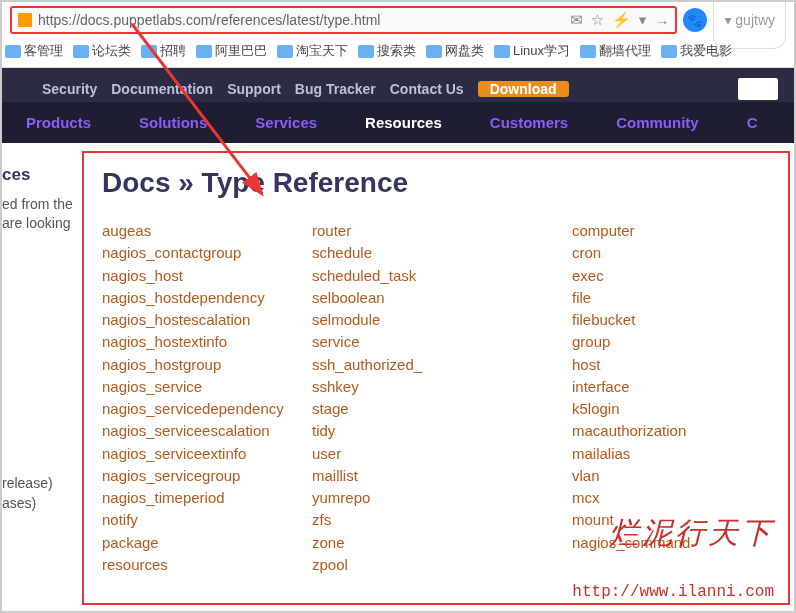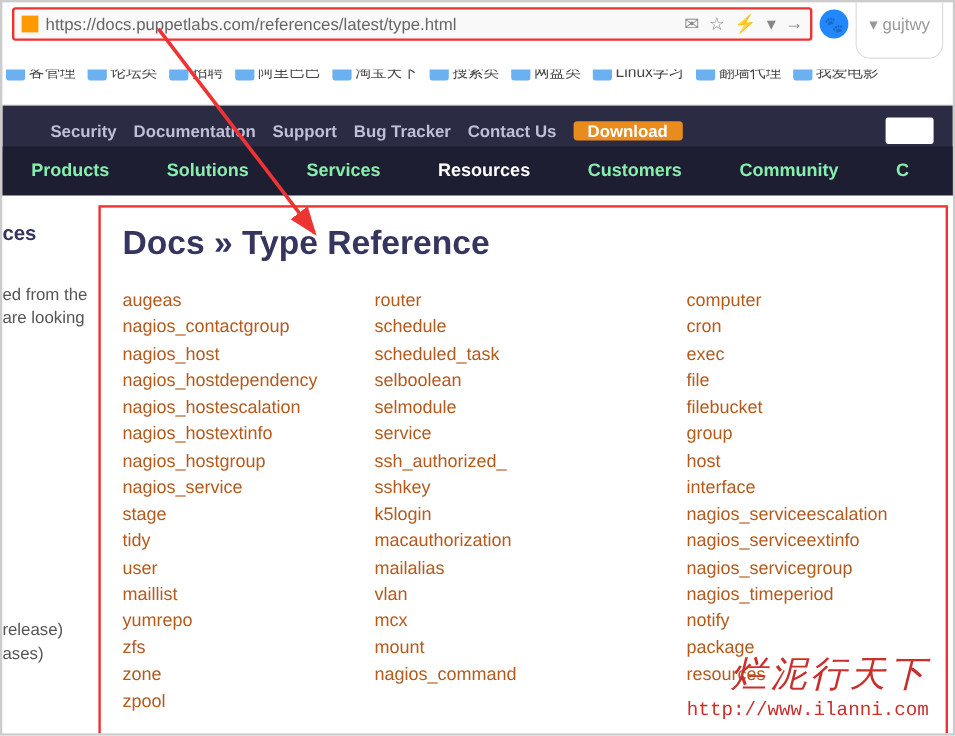--- a/index.html
+++ b/index.html
@@ -6,49 +6,49 @@
   body { font-family: Arial, sans-serif; font-size: 14px; background: #fff; width: 796px; height: 613px; overflow: hidden; position: relative; border: 2px solid #ccc; }
   
   .url-bar { display: flex; align-items: center; padding: 4px 8px; gap: 6px; height: 36px; }
   .url-input-wrap { flex: 1; display: flex; align-items: center; border: 2px solid #e33; border-radius: 3px; padding: 3px 6px; background: #f9f9f9; }
   .url-icon { width: 14px; height: 14px; background: #f90; margin-right: 6px; flex-shrink:0; }
   .url-text { flex: 1; color: #666; font-size: 14px; }
   .url-right-icons { display: flex; gap: 8px; color: #888; font-size: 15px; }
   .paw-badge { width: 24px; height: 24px; border-radius: 12px; background: #28f; color:#fff; display:flex; align-items:center; justify-content:center; font-size:13px; }
   .user-btn { color:#999; font-size:14px; border:1px solid #ddd; border-radius:12px; padding:20px 10px; }
 
-  .bookmarks { display:flex; align-items:flex-end; gap:4px; padding:4px 0 18px 0; height:30px; overflow:hidden; border-bottom:1px solid #ddd;margin-top:20px; }
+  .bookmarks { display:flex; align-items:flex-start; gap:4px; padding:4px 0 18px 0; height:30px; overflow:hidden; border-bottom:1px solid #ddd; }
   .bm-item { display:flex; align-items:center; gap:3px; color:#444; font-size:13px; cursor:pointer; white-space:nowrap; padding:0 3px;}
   .bm-folder { width:16px; height:13px; background:#6bb0f0; border-radius:2px; flex-shrink:0; }
 
   .header-band { background:#2b2b43; color:#ccc; }
   .topnav { display:flex; align-items:center; padding: 10px 16px 2px 40px; gap: 14px; font-size:14px; font-weight:bold;border-radius:17px; }
   .topnav .tn-link { color:#bfbfd6; cursor:pointer; }
   .download-btn { background:#e88c1e; color:#fff; padding:0 12px; border-radius:3px; font-weight:bold; cursor:pointer; font-size:14px; }
   .topnav .spacer { flex:1; }
   .search-box { width:40px; height:22px; background:#fff; border-radius:2px; }
 
   .mainnav { display:flex; background:#1e1e33; color:#aaa; font-weight:bold; font-size:15px; padding:0; }
-  .mn-item { padding:12px 24px; cursor:pointer; color:#86efac; }
+  .mn-item { padding:12px 24px; cursor:pointer; color:#8b5cf6; }
   .mn-item.active { color:#fff; }
 
   .content-area { display:flex; background:#fff; position:relative; min-height:470px; }
   .sidebar-frag { width:80px; padding:20px 8px 0 0; overflow:hidden; font-size:14px; color:#555; line-height:1.4; }
-  .sidebar-frag h3 { color:#353560; font-size:17px; margin-bottom:29px; font-weight:bold; }
+  .sidebar-frag h3 { color:#353560; font-size:17px; margin-bottom:8px; font-weight:bold; }
 
   .main-panel { border:2px solid #e33; margin:8px 4px 8px 0; padding:14px 18px; flex:1; position:relative; }
   .main-panel h1 { color:#353560; font-size:28px; font-weight:bold; margin-bottom:22px; }
   .type-grid { display:grid; grid-template-columns: 210px 260px 160px; column-gap:0; row-gap:2px; font-size:15px; line-height:1.35; }
   .type-grid a { color:#b55a1d; text-decoration:none; cursor:pointer; white-space:nowrap; }
 
   .arrow-svg { position:absolute; top:12px; left:120px; pointer-events:none; z-index:50; }
 
   .watermark { position:absolute; bottom:10px; right:20px; text-align:right; }
   .watermark .cn { font-family: "STXingkai","KaiTi",cursive; color:#c9302c; font-size:30px; font-style:italic; letter-spacing:3px;}
-  .watermark .url { color:#c9302c; font-size:16px; font-family: "Courier New", monospace; }
+  .watermark .url { color:#c9302c; font-size:16px; font-family: "Courier New", monospace; margin-top: 29px; }
 </style>
 </head>
 <body>
 
 <div class="url-bar">
   <div class="url-input-wrap">
     <div class="url-icon"></div>
     <div class="url-text">https://docs.puppetlabs.com/references/latest/type.html</div>
     <div class="url-right-icons">
       <span>✉</span>
@@ -158,20 +158,21 @@
         <a>filebucket</a>
         <a>nagios_hostextinfo</a>
         <a>service</a>
         <a>group</a>
         <a>nagios_hostgroup</a>
         <a>ssh_authorized_</a>
         <a>host</a>
         <a>nagios_service</a>
         <a>sshkey</a>
         <a>interface</a>
+        <a>nagios_servicedependency</a>
         <a>stage</a>
         <a>k5login</a>
         <a>nagios_serviceescalation</a>
         <a>tidy</a>
         <a>macauthorization</a>
         <a>nagios_serviceextinfo</a>
         <a>user</a>
         <a>mailalias</a>
         <a>nagios_servicegroup</a>
         <a>maillist</a>

